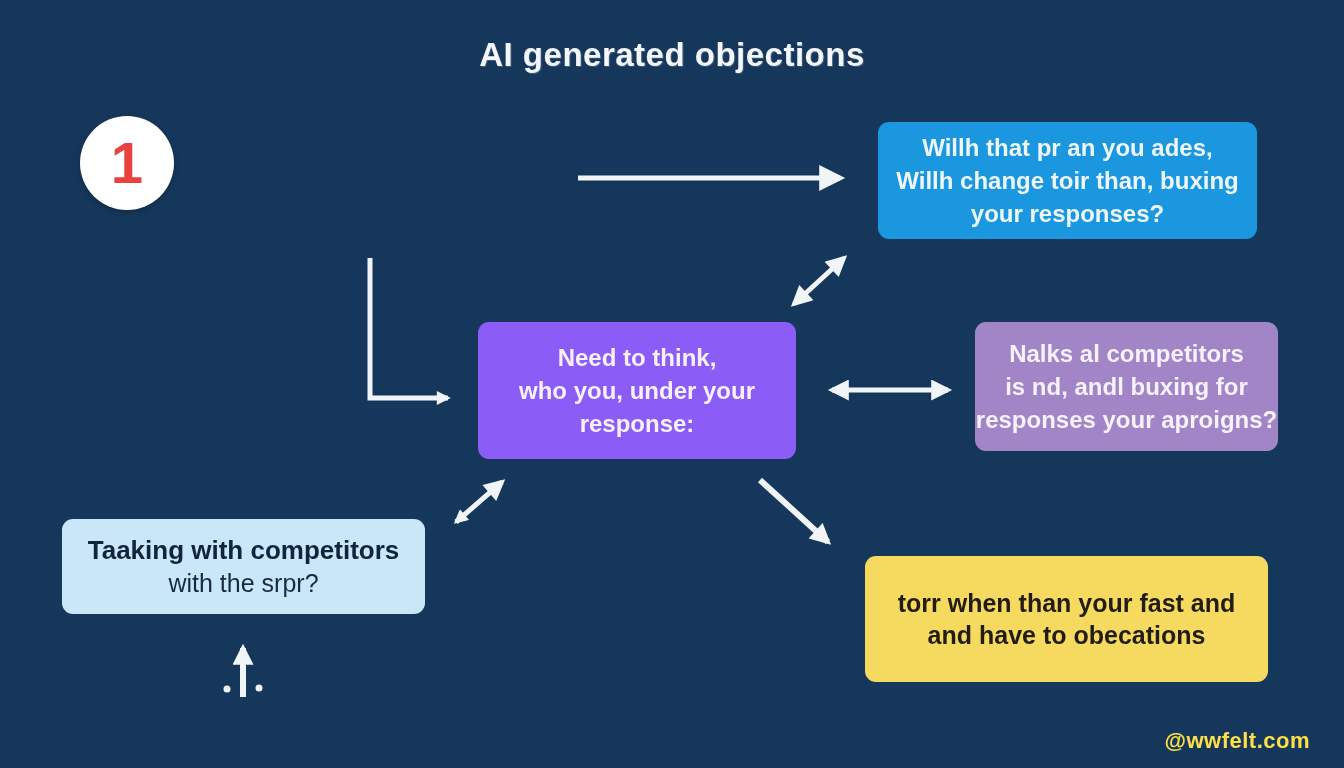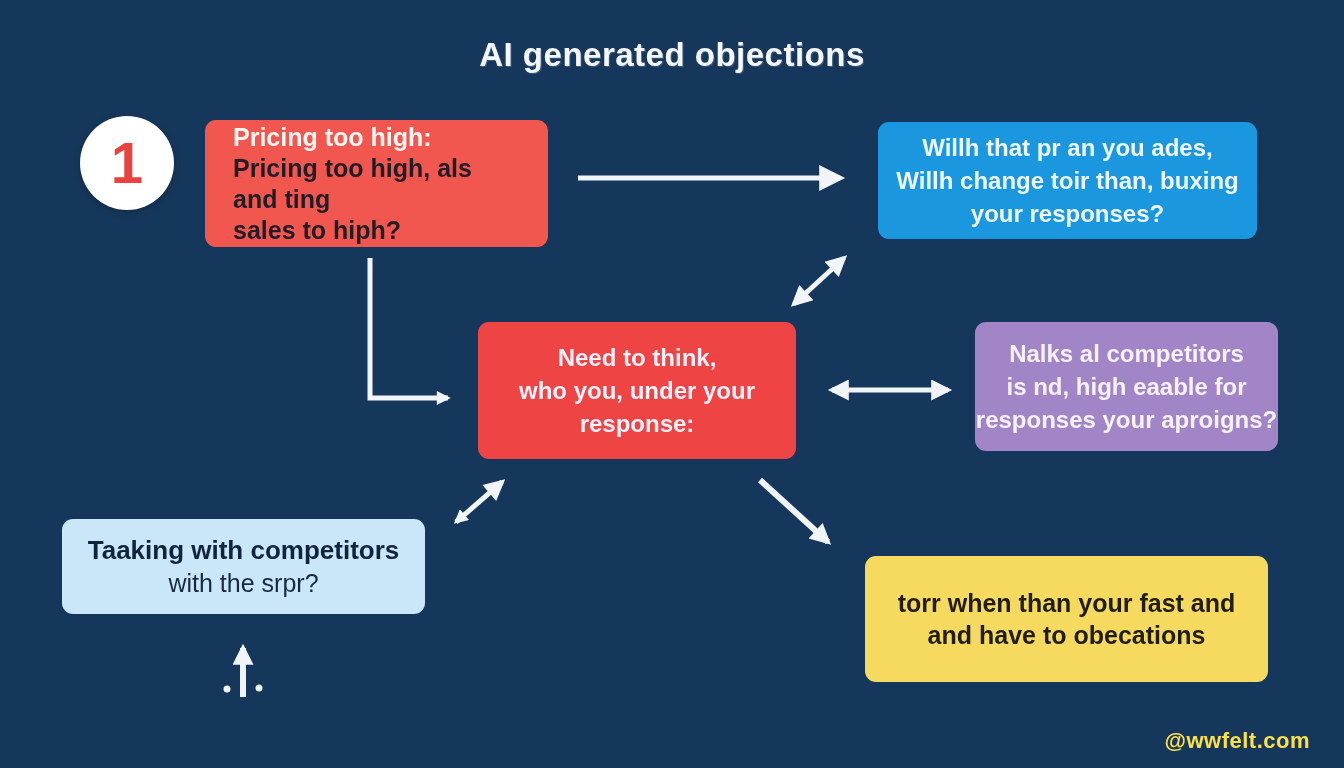--- a/index.html
+++ b/index.html
@@ -71,21 +71,21 @@
     background: #1a97de;
     text-align: center;
   }
   .node-think-change .line {
     color: #eef7fd;
     font-size: 24px; font-weight: 600; line-height: 33px;
   }
 
   .node-need-think {
     left: 478px; top: 322px; width: 318px; height: 137px;
-    background: #ef4444;
+    background: #8b5cf6;
     text-align: center;
   }
   .node-need-think .line {
     color: #f6f1fb;
     font-size: 24px; font-weight: 600; line-height: 33px;
   }
 
   .node-competitors-eval {
     left: 975px; top: 322px; width: 303px; height: 129px;
     background: #a185c7;
@@ -184,41 +184,36 @@
       <path d="M456,522 L502,482" stroke="#f2f5f8" stroke-width="5" fill="none" marker-start="url(#ah-small)" marker-end="url(#ah-med)"></path>
     </g>
 
     <g>
       <path d="M243,697 L243,648" stroke="#f2f5f8" stroke-width="6" fill="none" marker-end="url(#ah-med)"></path>
       <circle cx="227" cy="689" r="3.5" fill="#f2f5f8"></circle>
       <circle cx="259" cy="688" r="3.5" fill="#f2f5f8"></circle>
     </g>
   </svg>
 
-  <div class="node node-pricing">
-    <div class="heading">Pricing too high:</div>
-    <div class="line">Pricing too high, als and ting</div>
-    <div class="line">sales to hiph?</div>
-  </div>
 
   <div class="node node-think-change">
     <div class="line">Willh that pr an you ades,</div>
     <div class="line">Willh change toir than, buxing</div>
     <div class="line">your responses?</div>
   </div>
 
   <div class="node node-need-think">
     <div class="line">Need to think,</div>
     <div class="line">who you, under your</div>
     <div class="line">response:</div>
   </div>
 
   <div class="node node-competitors-eval">
     <div class="line">Nalks al competitors</div>
-    <div class="line">is nd, high eaable for</div>
+    <div class="line">is nd, andl buxing for</div>
     <div class="line">responses your aproigns?</div>
   </div>
 
   <div class="node node-talking-competitors">
     <div class="line line-bold">Taaking with competitors</div>
     <div class="line line-reg">with the srpr?</div>
   </div>
 
   <div class="node node-talking-after">
     <div class="line">torr when than your fast and</div>

